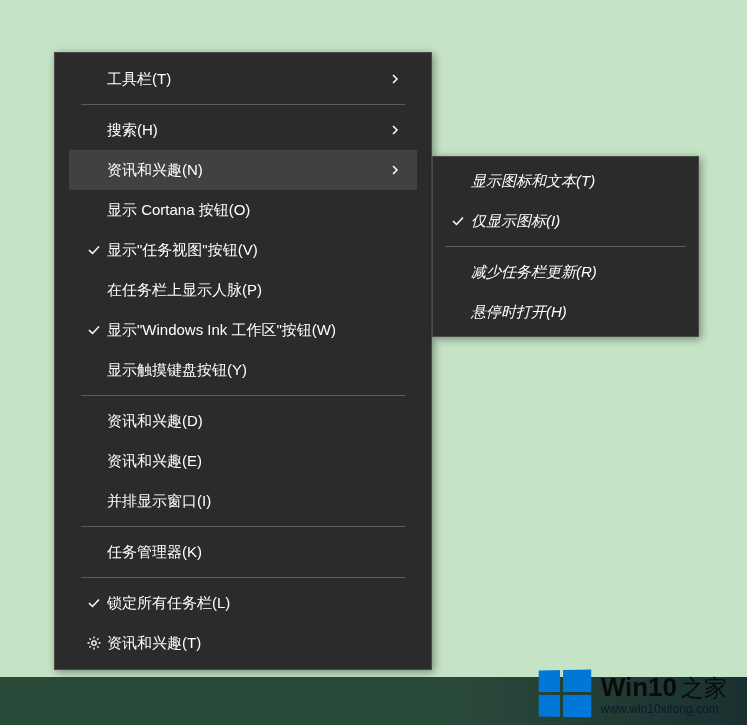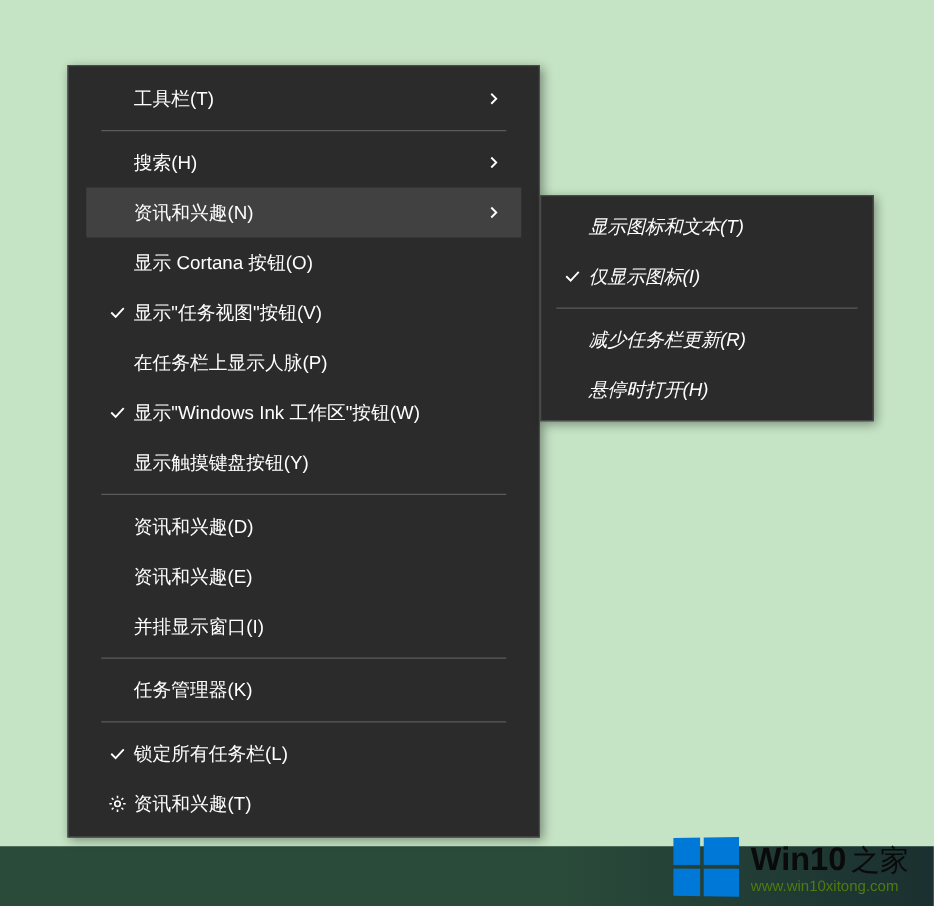--- a/index.html
+++ b/index.html
@@ -108,21 +108,21 @@
       display: grid;
       grid-template-columns: 22px 28px;
       grid-template-rows: 22px 22px;
       gap: 3px;
       transform: perspective(200px) rotateY(-8deg);
     }
     .win-logo div { background: #0078d7; }
     .wm-text { color: #0a0a0a; }
     .wm-title { font-size: 26px; font-weight: 600; display: flex; align-items: baseline; }
     .wm-title .suffix { font-size: 23px; font-weight: 500; margin-left: 4px; }
-    .wm-url { font-size: 12px; color: #4d7c0f; margin-top: -2px; }
+    .wm-url { font-size: 12px; color: #0f172a; margin-top: -2px; }
   </style>
 </head>
 <body>
 
 <div class="taskbar-bg"></div>
 
 <div class="main-menu">
 
   <div class="menu-item">
     <span class="icon-slot"></span>

